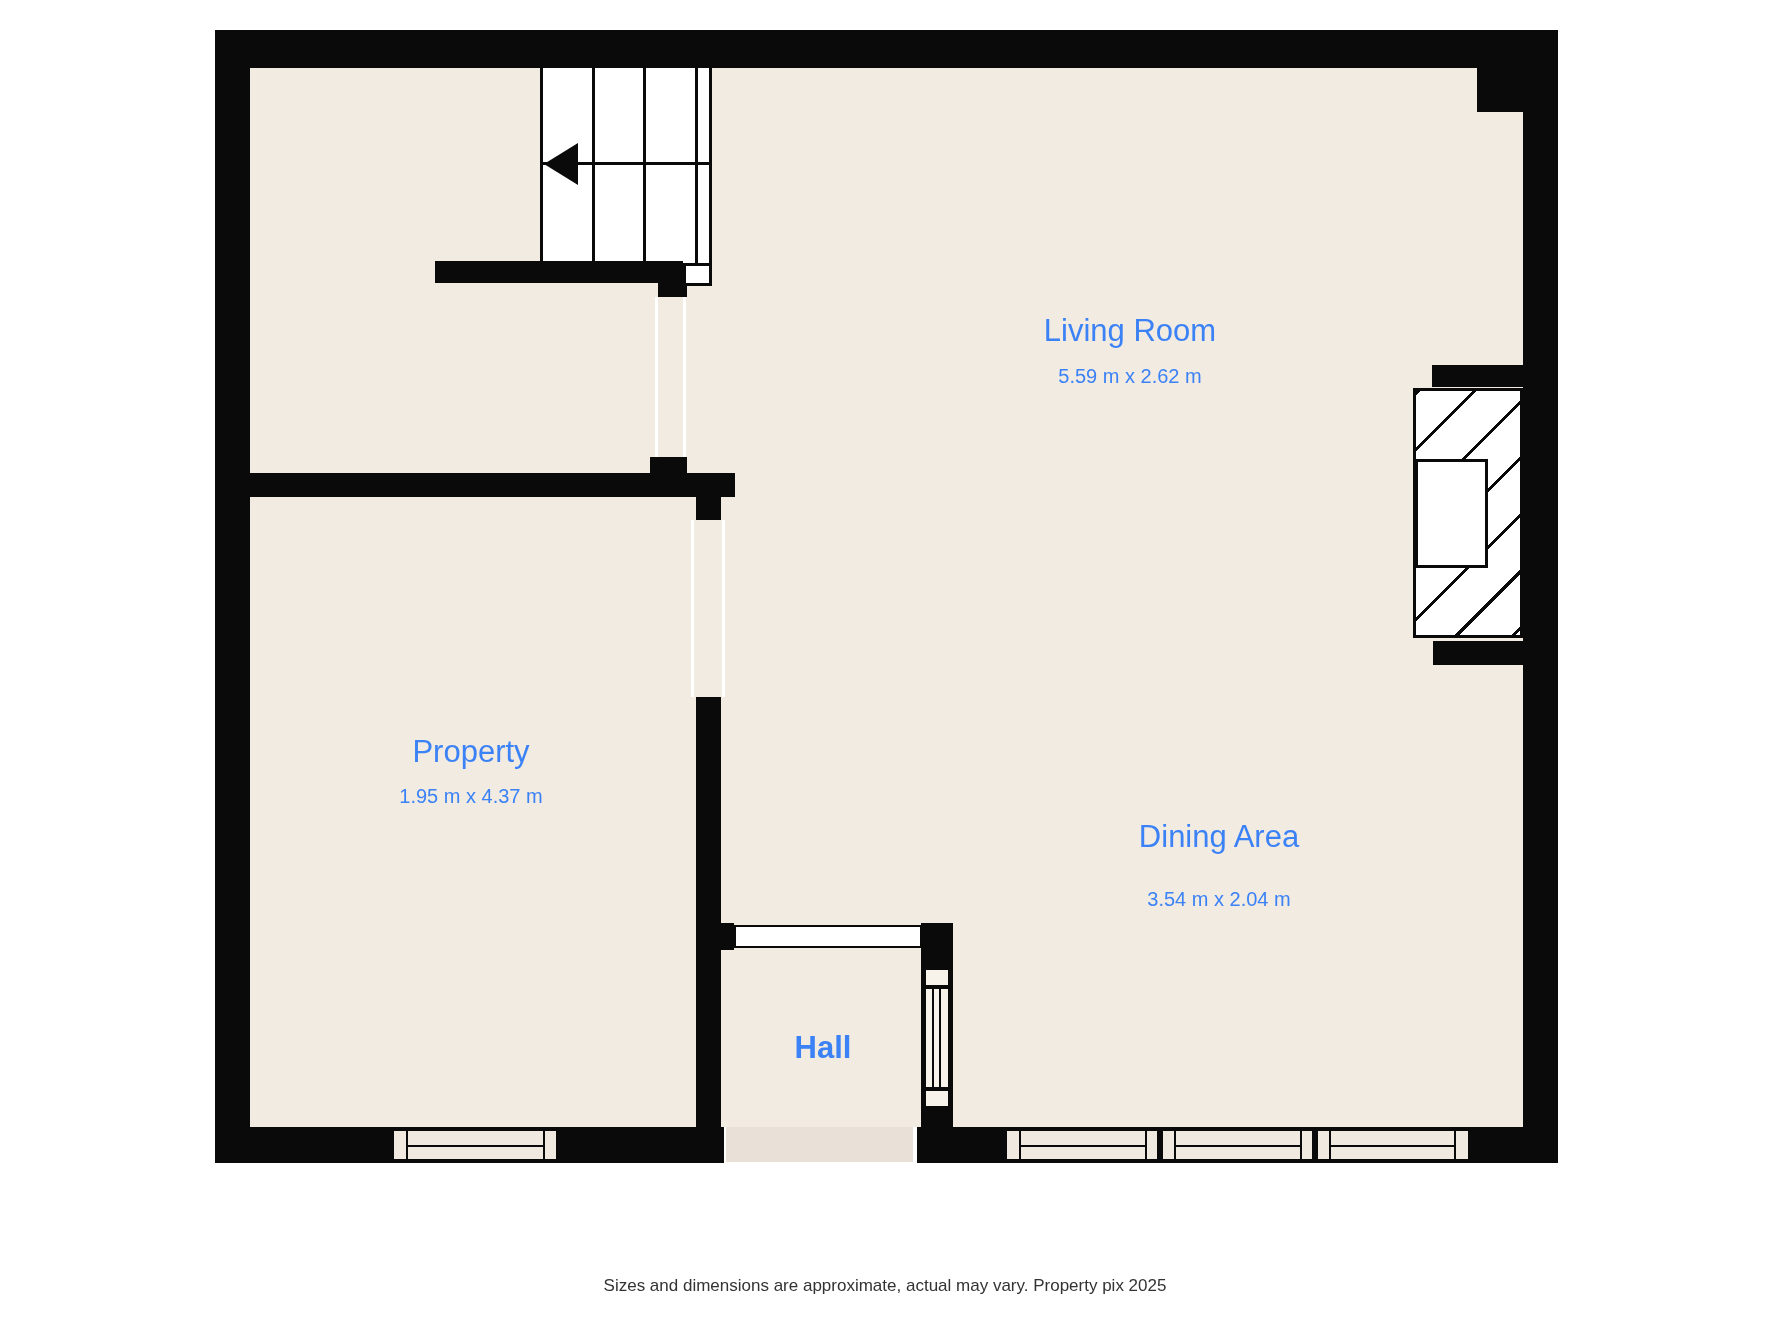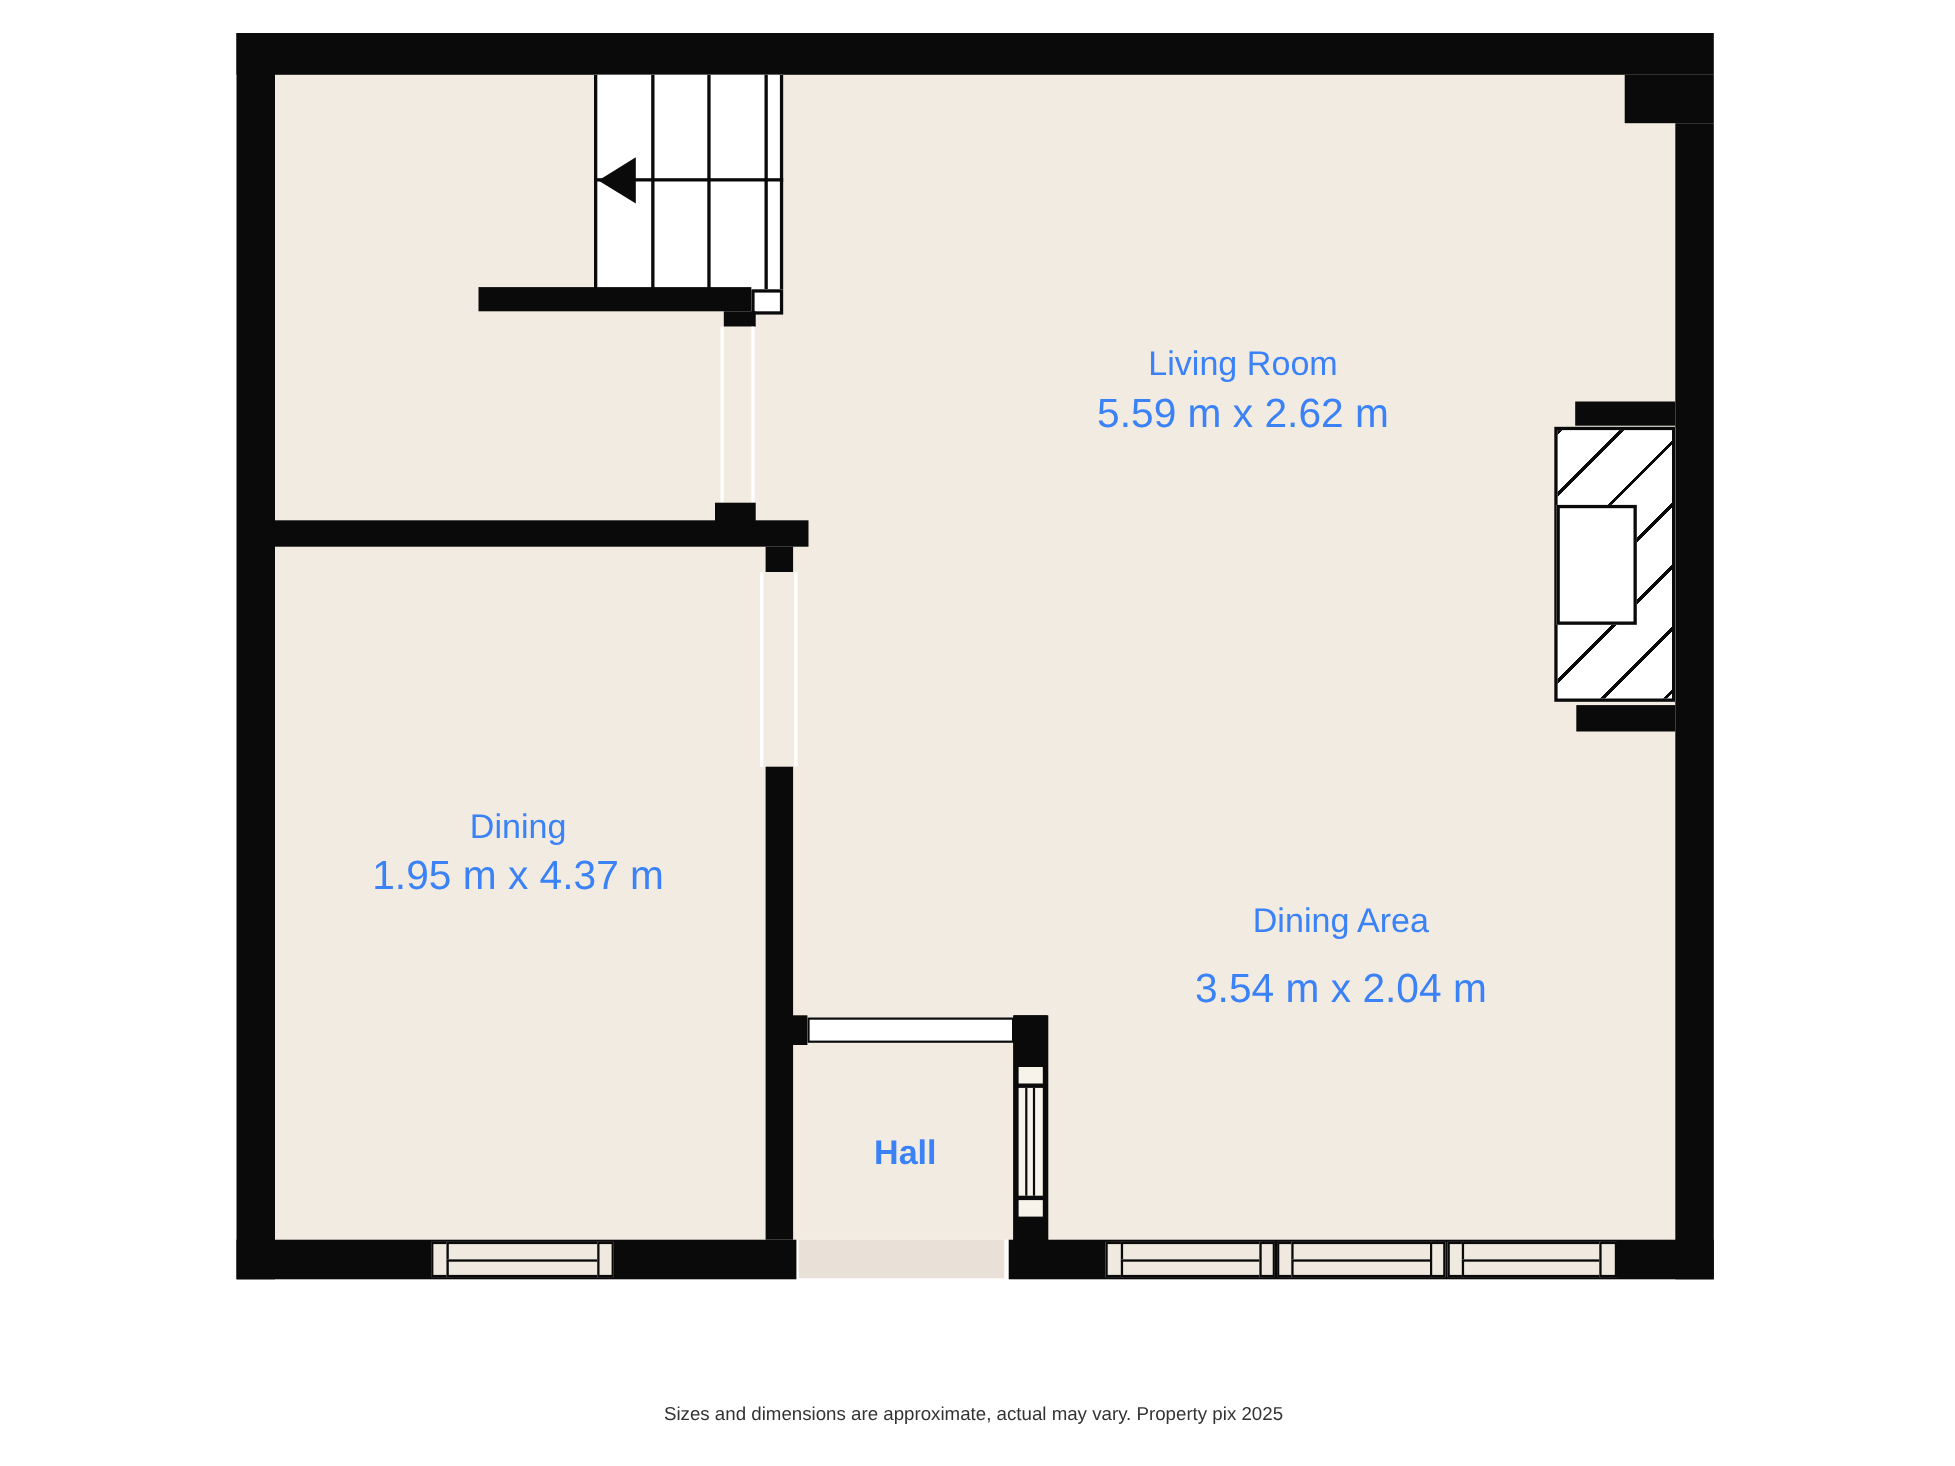--- a/index.html
+++ b/index.html
@@ -3,21 +3,21 @@
 <meta charset="utf-8">
 <style>
   html,body{margin:0;padding:0;background:#ffffff;}
   body{width:1777px;height:1333px;position:relative;overflow:hidden;
        font-family:"Liberation Sans", sans-serif;color:#1c1c1c;}
   .wall{position:absolute;background:#0a0a0a;}
   .floor{position:absolute;background:#f2ebe2;}
   .white{position:absolute;background:#ffffff;}
   .label{position:absolute;transform:translate(-50%,-50%);white-space:nowrap;
          font-size:31px;color:#3b82f6;}
-  .dims{font-size:37px;}
+  .dims{font-size:20px;}
   .footer{position:absolute;transform:translate(-50%,-50%);white-space:nowrap;
           font-size:17px;color:#333333;}
   
   .stairs{position:absolute;left:540px;top:68px;width:172px;height:195px;background:#ffffff;
           border-left:3px solid #0a0a0a;border-right:3px solid #0a0a0a;box-sizing:border-box;}
   .tread{position:absolute;top:68px;width:3px;height:195px;background:#0a0a0a;}
   .landing-line{position:absolute;left:540px;top:162px;width:172px;height:3px;background:#0a0a0a;}
   .stair-arrow{position:absolute;left:544px;top:143px;width:0;height:0;
                border-top:21px solid transparent;border-bottom:21px solid transparent;
                border-right:34px solid #0a0a0a;}
@@ -97,21 +97,21 @@
 <div class="pane" style="left:1174px;top:1145px;width:128px;height:16px;"></div>
 <div class="pane" style="left:1300px;top:1129px;width:14px;height:32px;"></div>
 <div class="pane" style="left:1316px;top:1129px;width:15px;height:32px;"></div>
 <div class="pane" style="left:1329px;top:1129px;width:127px;height:18px;"></div>
 <div class="pane" style="left:1329px;top:1145px;width:127px;height:16px;"></div>
 <div class="pane" style="left:1454px;top:1129px;width:16px;height:32px;"></div>
 
 <div class="label" style="left:1130px;top:331px;">Living Room</div>
 <div class="label dims" style="left:1130px;top:376px;">5.59 m x 2.62 m</div>
 
-<div class="label" style="left:471px;top:752px;">Dining</div>
+<div class="label" style="left:471px;top:752px;">Property</div>
 <div class="label dims" style="left:471px;top:796px;">1.95 m x 4.37 m</div>
 
 <div class="label" style="left:1219px;top:837px;">Dining Area</div>
 <div class="label dims" style="left:1219px;top:899px;">3.54 m x 2.04 m</div>
 
 <div class="label" style="left:823px;top:1048px;font-weight:bold;">Hall</div>
 
 <div class="footer" style="left:885px;top:1286px;">Sizes and dimensions are approximate, actual may vary. Property pix 2025</div>
 
 </body></html>

